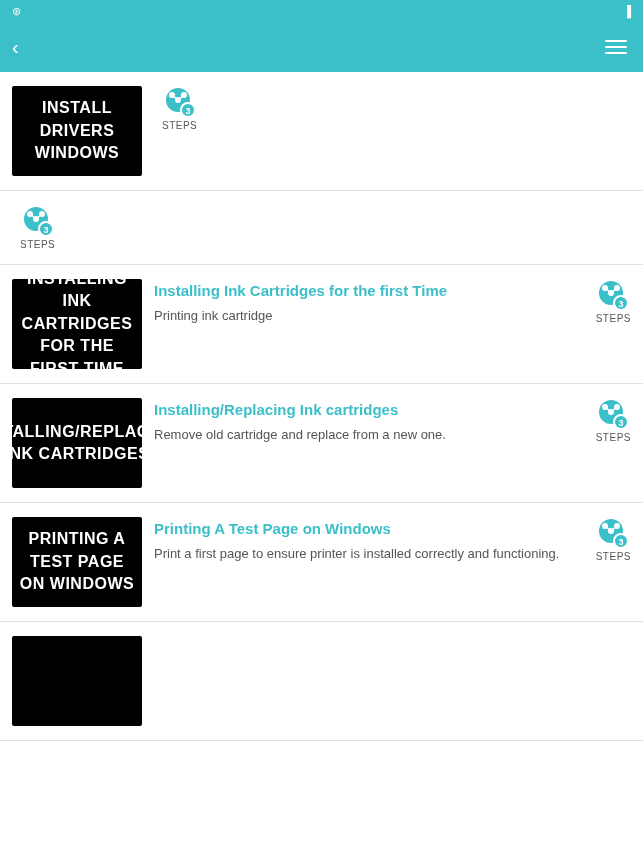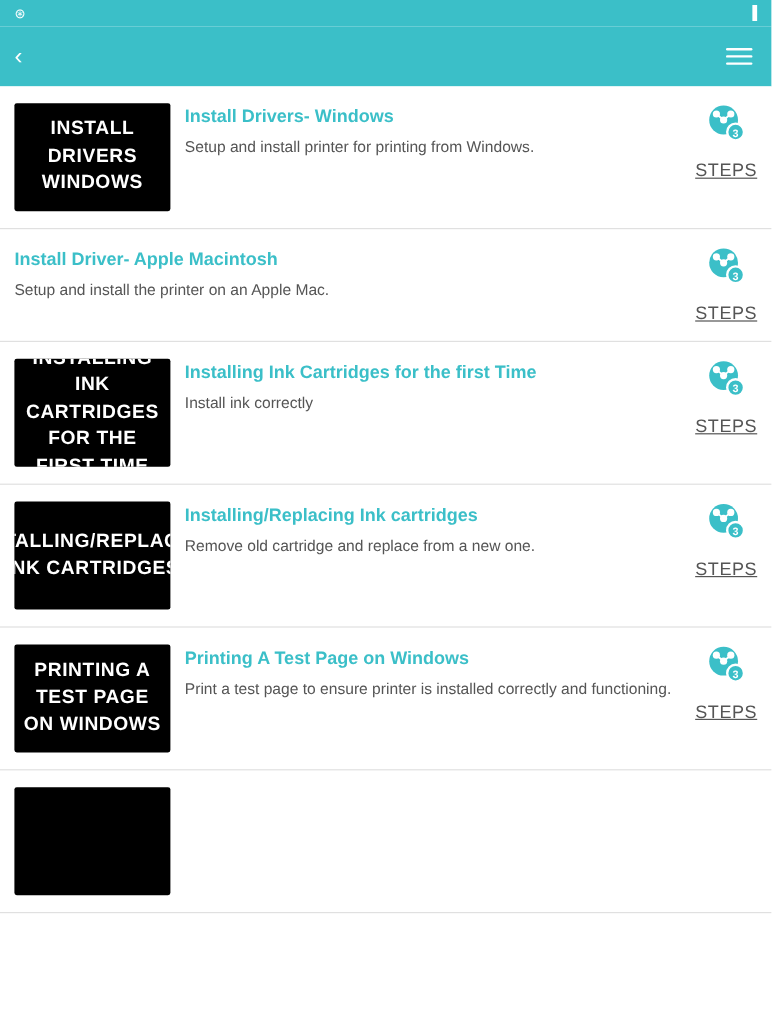--- a/index.html
+++ b/index.html
@@ -139,25 +139,24 @@
       align-items: center;
       margin-left: 8px;
       flex-shrink: 0;
     }
     .steps-icon {
       width: 32px;
       height: 32px;
     }
     .steps-label {
       color: #555;
-      font-size: 15px;
-      margin-top: 16px;
+      font-size: 10px;
+      margin-top: 2px;
       text-transform: uppercase;
       letter-spacing: 0.5px;
-      text-decoration: underline;
     }
   </style>
 </head>
 <body>
 
 <div class="status-bar">
   <span class="status-bar-left">
     <span></span> ⊛
   </span>
   <span class="status-bar-center"></span>
@@ -179,45 +178,37 @@
       <span style="width:22px;"></span>
     </div>
   </div>
 </div>
 
 <div class="content" id="list-container">
 <div class="list-item">
     <div class="thumbnail">
       <span class="thumbnail-text">INSTALL DRIVERS WINDOWS</span>
     </div>
-    <div class="item-info">
-      <div class="item-title">Install Drivers- Windows</div>
-      <div class="item-desc">Setup and install printer for printing from Windows.</div>
-    </div>
-    <div class="steps-badge">
-      <div class="steps-icon">
-        <svg viewBox="0 0 32 32" width="32" height="32">
-          <circle cx="14" cy="14" r="12" fill="#3BBFC8"></circle>
-          <circle cx="8" cy="9" r="3" fill="white"></circle>
-          <circle cx="14" cy="14" r="3" fill="white"></circle>
-          <circle cx="20" cy="9" r="3" fill="white"></circle>
-          <line x1="8" y1="9" x2="14" y2="14" stroke="white" stroke-width="1.5"></line>
-          <line x1="20" y1="9" x2="14" y2="14" stroke="white" stroke-width="1.5"></line>
-          <circle cx="24" cy="24" r="7" fill="#3BBFC8" stroke="white" stroke-width="2"></circle>
-          <text x="24" y="28" text-anchor="middle" fill="white" font-size="9" font-weight="bold">3</text>
-        </svg>
-      </div>
-      <span class="steps-label">STEPS</span>
-    </div>
-  </div>
-    <div class="list-item">
-    <div class="item-info">
-      <div class="item-title">Install Driver- Apple Macintosh</div>
-      <div class="item-desc">Setup and install the printer on an Apple Mac.</div>
-    </div>
+    <div class="steps-badge">
+      <div class="steps-icon">
+        <svg viewBox="0 0 32 32" width="32" height="32">
+          <circle cx="14" cy="14" r="12" fill="#3BBFC8"></circle>
+          <circle cx="8" cy="9" r="3" fill="white"></circle>
+          <circle cx="14" cy="14" r="3" fill="white"></circle>
+          <circle cx="20" cy="9" r="3" fill="white"></circle>
+          <line x1="8" y1="9" x2="14" y2="14" stroke="white" stroke-width="1.5"></line>
+          <line x1="20" y1="9" x2="14" y2="14" stroke="white" stroke-width="1.5"></line>
+          <circle cx="24" cy="24" r="7" fill="#3BBFC8" stroke="white" stroke-width="2"></circle>
+          <text x="24" y="28" text-anchor="middle" fill="white" font-size="9" font-weight="bold">3</text>
+        </svg>
+      </div>
+      <span class="steps-label">STEPS</span>
+    </div>
+  </div>
+    <div class="list-item">
     <div class="steps-badge">
       <div class="steps-icon">
         <svg viewBox="0 0 32 32" width="32" height="32">
           <circle cx="14" cy="14" r="12" fill="#3BBFC8"></circle>
           <circle cx="8" cy="9" r="3" fill="white"></circle>
           <circle cx="14" cy="14" r="3" fill="white"></circle>
           <circle cx="20" cy="9" r="3" fill="white"></circle>
           <line x1="8" y1="9" x2="14" y2="14" stroke="white" stroke-width="1.5"></line>
           <line x1="20" y1="9" x2="14" y2="14" stroke="white" stroke-width="1.5"></line>
           <circle cx="24" cy="24" r="7" fill="#3BBFC8" stroke="white" stroke-width="2"></circle>
@@ -226,21 +217,21 @@
       </div>
       <span class="steps-label">STEPS</span>
     </div>
   </div>
     <div class="list-item">
     <div class="thumbnail">
       <span class="thumbnail-text">INSTALLING INK CARTRIDGES FOR THE FIRST TIME</span>
     </div>
     <div class="item-info">
       <div class="item-title">Installing Ink Cartridges for the first Time</div>
-      <div class="item-desc">Install ink correctly</div>
+      <div class="item-desc">Printing ink cartridge</div>
     </div>
     <div class="steps-badge">
       <div class="steps-icon">
         <svg viewBox="0 0 32 32" width="32" height="32">
           <circle cx="14" cy="14" r="12" fill="#3BBFC8"></circle>
           <circle cx="8" cy="9" r="3" fill="white"></circle>
           <circle cx="14" cy="14" r="3" fill="white"></circle>
           <circle cx="20" cy="9" r="3" fill="white"></circle>
           <line x1="8" y1="9" x2="14" y2="14" stroke="white" stroke-width="1.5"></line>
           <line x1="20" y1="9" x2="14" y2="14" stroke="white" stroke-width="1.5"></line>
@@ -274,21 +265,21 @@
       </div>
       <span class="steps-label">STEPS</span>
     </div>
   </div>
     <div class="list-item">
     <div class="thumbnail">
       <span class="thumbnail-text">PRINTING A TEST PAGE ON WINDOWS</span>
     </div>
     <div class="item-info">
       <div class="item-title">Printing A Test Page on Windows</div>
-      <div class="item-desc">Print a test page to ensure printer is installed correctly and functioning.</div>
+      <div class="item-desc">Print a first page to ensure printer is installed correctly and functioning.</div>
     </div>
     <div class="steps-badge">
       <div class="steps-icon">
         <svg viewBox="0 0 32 32" width="32" height="32">
           <circle cx="14" cy="14" r="12" fill="#3BBFC8"></circle>
           <circle cx="8" cy="9" r="3" fill="white"></circle>
           <circle cx="14" cy="14" r="3" fill="white"></circle>
           <circle cx="20" cy="9" r="3" fill="white"></circle>
           <line x1="8" y1="9" x2="14" y2="14" stroke="white" stroke-width="1.5"></line>
           <line x1="20" y1="9" x2="14" y2="14" stroke="white" stroke-width="1.5"></line>

